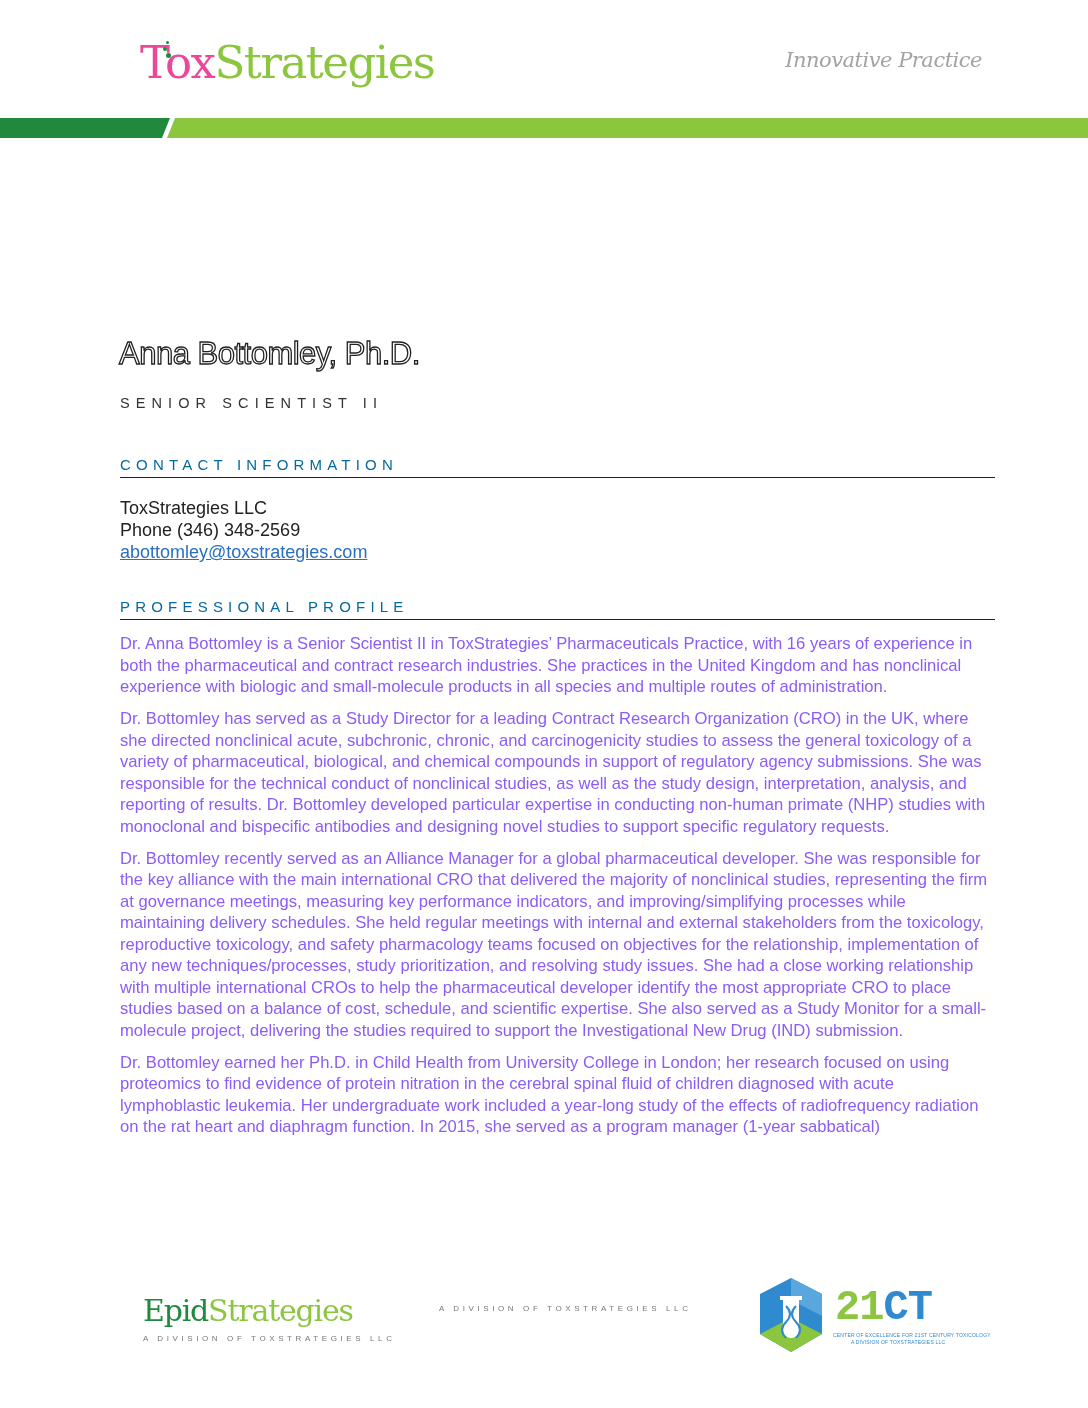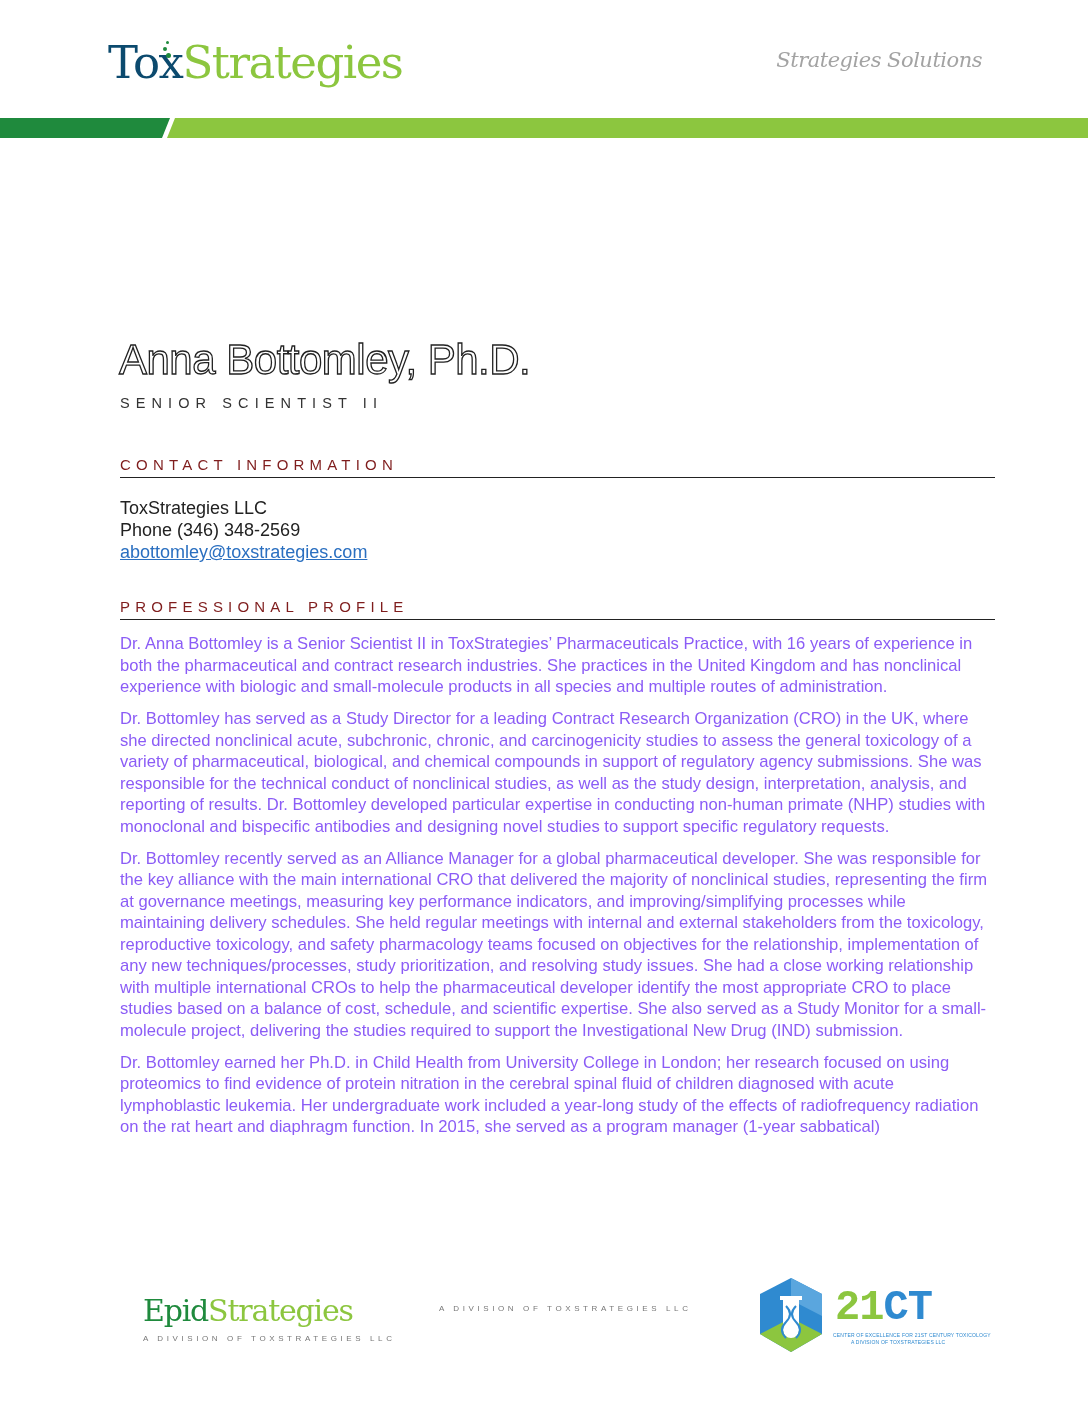--- a/index.html
+++ b/index.html
@@ -1,33 +1,33 @@
 <!DOCTYPE html>
 <html><head>
 <meta charset="utf-8">
 <style>
   html, body { margin: 0; padding: 0; background: #ffffff; }
   body { width: 1088px; height: 1408px; position: relative; overflow: hidden; font-family: "Liberation Sans", sans-serif; color: #1a1a1a; }
 
   .logo-main { position: absolute; left: 108px; top: 40px; font-family: "DejaVu Serif", serif; font-size: 45px; letter-spacing: -1.5px; line-height: 1; }
-  .logo-main .dark { color: #0c4a6e; }
+  .logo-main .dark { color: #ec4899; margin-left: 32px; }
   .logo-main .light { color: #8cc63f; }
   .logo-dots { position: absolute; left: 160px; top: 40px; width: 14px; height: 22px; }
   .logo-dots span { position: absolute; border-radius: 50%; background: #1f8a3d; }
 
   .tagline { position: absolute; right: 106px; top: 48px; text-align: right; font-family: "DejaVu Serif", serif; font-style: italic; color: #a3a3a3; }
   .tagline .t1 { font-size: 21px; letter-spacing: -0.5px; }
   .tagline .t2 { font-size: 27px; letter-spacing: -0.3px; margin-top: 0px; }
 
   .banner { position: absolute; left: 0; top: 118px; width: 1088px; height: 20px; }
 
-  .name { position: absolute; left: 119px; top: 336px; font-size: 42px; color: #fff; -webkit-text-stroke: 1.3px #222; letter-spacing: -0.5px; }
+  .name { position: absolute; left: 119px; top: 336px; font-size: 31px; color: #fff; -webkit-text-stroke: 1.3px #222; letter-spacing: -0.5px; }
   .title { position: absolute; left: 120px; top: 395px; font-size: 14.5px; letter-spacing: 6.1px; color: #333; }
 
-  .section-head { position: absolute; left: 120px; width: 875px; font-size: 15px; font-weight: normal; letter-spacing: 5.2px; color: #7f1d1d; padding-bottom: 4px; border-bottom: 1.6px solid #222; }
+  .section-head { position: absolute; left: 120px; width: 875px; font-size: 15px; font-weight: normal; letter-spacing: 5.2px; color: #0369a1; padding-bottom: 4px; border-bottom: 1.6px solid #222; }
   .contact { position: absolute; left: 120px; top: 497px; font-size: 18px; line-height: 22px; color: #222; }
   .contact a { color: #2a6fc0; text-decoration: underline; }
 
   .profile { position: absolute; left: 120px; top: 633px; width: 872px; font-size: 16.6px; line-height: 21.5px; color: #8b5cf6; }
   .profile p { margin: 0 0 10.5px 0; }
 
   .footer-logo { position: absolute; font-family: "DejaVu Serif", serif; }
   .footer-logo .brand { font-size: 30px; letter-spacing: -1.2px; line-height: 1; }
   .footer-logo .dark { color: #1f8a3d; }
   .footer-logo .light { color: #8cc63f; }
@@ -46,21 +46,21 @@
 <div class="logo-main">
   <span class="dark">Tox</span><span class="light">Strategies</span>
 </div>
 <div class="logo-dots">
   <span style="left:6px;top:1px;width:3px;height:3px;"></span>
   <span style="left:3px;top:7px;width:4px;height:4px;"></span>
   <span style="left:6px;top:13px;width:5px;height:5px;"></span>
 </div>
 
 <div class="tagline">
-  <div class="t1">Strategies Solutions</div>
+  <div class="t1">Innovative Practice</div>
 </div>
 
 <svg class="banner" viewBox="0 0 1088 20" preserveAspectRatio="none">
   <polygon points="0,0 170,0 162,20 0,20" fill="#1f8a3d"></polygon>
   <polygon points="175,0 1088,0 1088,20 167,20" fill="#8cc63f"></polygon>
 </svg>
 
 <div class="name">Anna Bottomley, Ph.D.</div>
 <div class="title">SENIOR SCIENTIST II</div>
 

